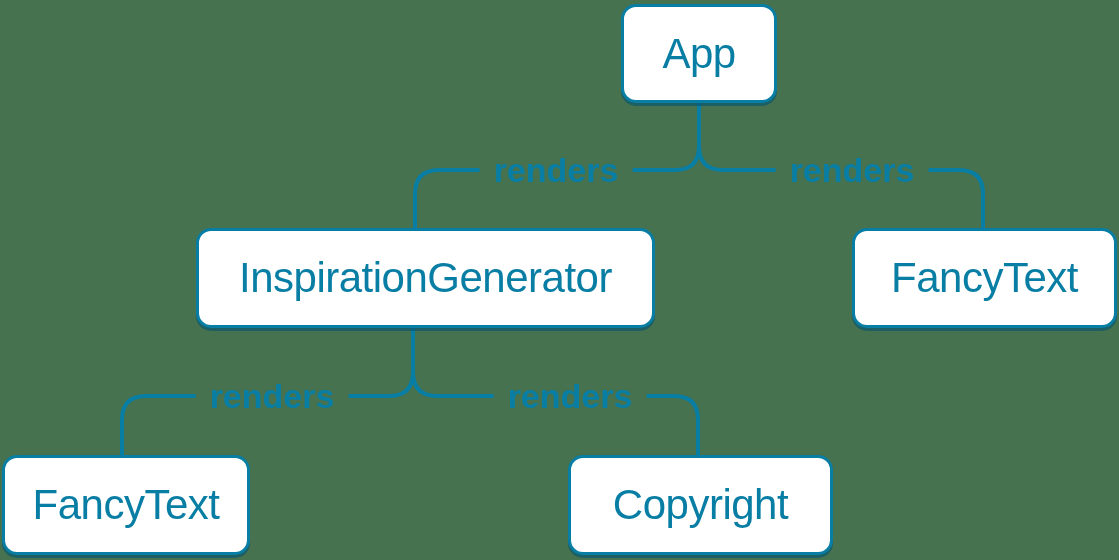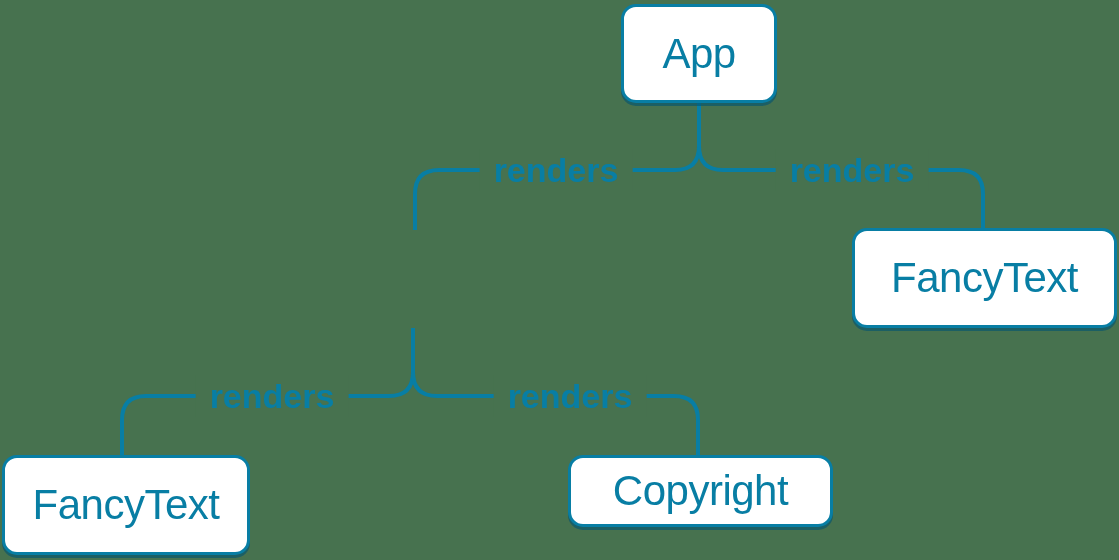--- a/index.html
+++ b/index.html
@@ -64,26 +64,27 @@
 
   <svg class="edges" viewBox="0 0 1119 560" xmlns="http://www.w3.org/2000/svg">
     <path d="M 699 103 L 699 146 Q 699 170 675 170 L 439 170 Q 415 170 415 194 L 415 230"></path>
     <path d="M 699 103 L 699 146 Q 699 170 723 170 L 959 170 Q 983 170 983 194 L 983 230"></path>
     <path d="M 413 328 L 413 372 Q 413 396 389 396 L 146 396 Q 122 396 122 420 L 122 457"></path>
     <path d="M 413 328 L 413 372 Q 413 396 437 396 L 674 396 Q 698 396 698 420 L 698 457"></path>
   </svg>
 
   <div class="node" style="left:621px; top:4px; width:156px; height:99px;">App</div>
 
+  <div class="node" style="left:196px; top:228px; width:459px; height:100px;">InspirationGenerator</div>
 
   <div class="node" style="left:852px; top:228px; width:265px; height:100px;">FancyText</div>
 
   <div class="node" style="left:2px; top:455px; width:248px; height:100px;">FancyText</div>
 
-  <div class="node" style="left:568px; top:455px; width:265px; height:72px;">Copyright</div>
+  <div class="node" style="left:568px; top:455px; width:265px; height:100px;">Copyright</div>
 
   <div class="edge-label" style="left:556px; top:170px;">renders</div>
 
   <div class="edge-label" style="left:852px; top:170px;">renders</div>
 
   <div class="edge-label" style="left:272px; top:396px;">renders</div>
 
   <div class="edge-label" style="left:570px; top:396px;">renders</div>
 
 </div>

